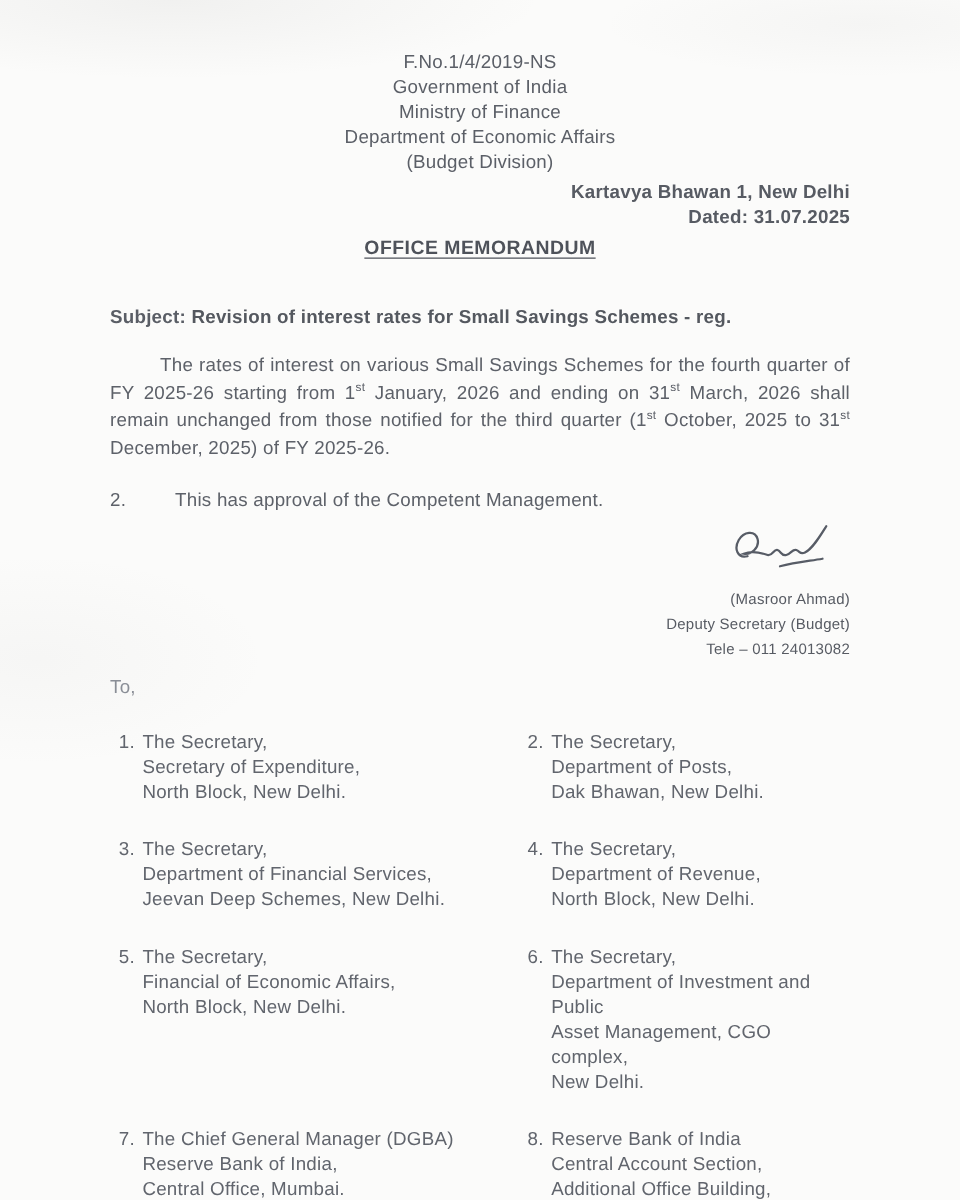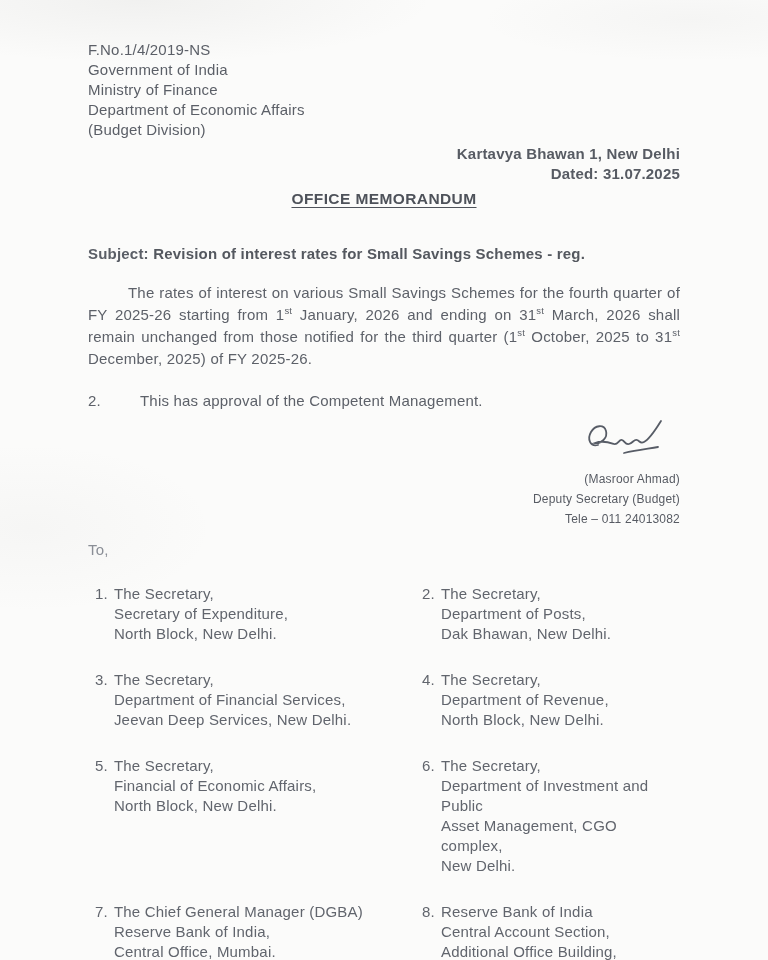--- a/index.html
+++ b/index.html
@@ -19,21 +19,21 @@
       #fbfbfa;
     font-family: "Liberation Sans", "DejaVu Sans", sans-serif;
     color: #5d6169;
     overflow: hidden;
     letter-spacing: 0.2px;
   }
   .content {
     padding: 40px 88px 0 88px;
   }
   
-  .doc-header { text-align: left; font-size: 15px; line-height: 20px; color: #5b5f67; }
+  .doc-header { text-align: center; font-size: 15px; line-height: 20px; color: #5b5f67; }
   .right-block { text-align: right; font-size: 15px; line-height: 20px; margin-top: 4px; color: #575b63; font-weight: bold; }
   .memo-title-wrap { text-align: center; margin-top: 6px; }
   .memo-title {
     display: inline-block;
     font-size: 15.5px;
     font-weight: bold;
     color: #4e525a;
     text-decoration: underline;
     text-underline-offset: 3px;
     letter-spacing: 0.4px;
@@ -138,21 +138,21 @@
             <div>The Secretary,</div>
             <div>Department of Posts,</div>
             <div>Dak Bhawan, New Delhi.</div>
           </div>
         </div>
         <div class="recipient">
           <span class="r-num">3.</span>
           <div class="r-lines">
             <div>The Secretary,</div>
             <div>Department of Financial Services,</div>
-            <div>Jeevan Deep Services, New Delhi.</div>
+            <div>Jeevan Deep Schemes, New Delhi.</div>
           </div>
         </div>
         <div class="recipient">
           <span class="r-num">4.</span>
           <div class="r-lines">
             <div>The Secretary,</div>
             <div>Department of Revenue,</div>
             <div>North Block, New Delhi.</div>
           </div>
         </div>

